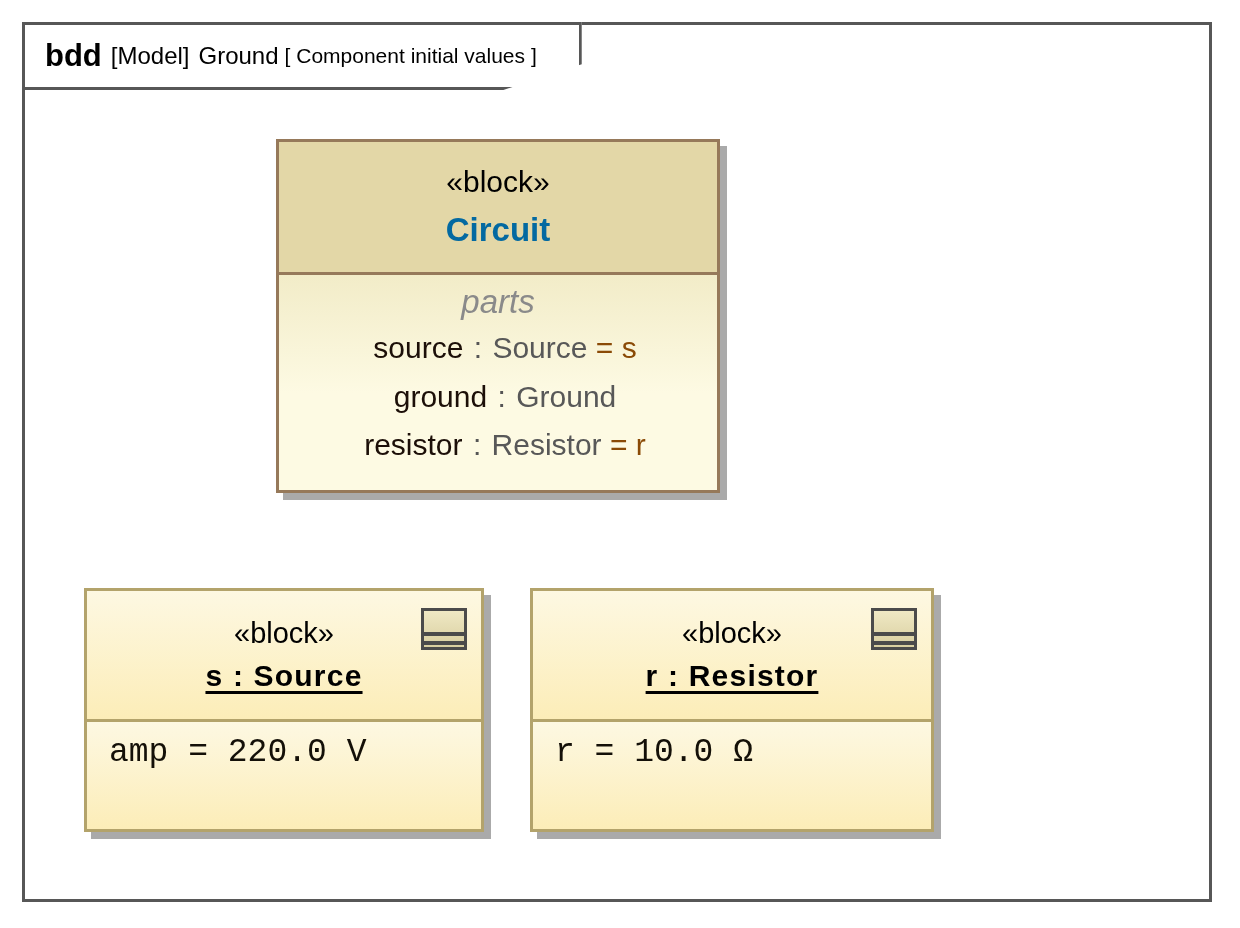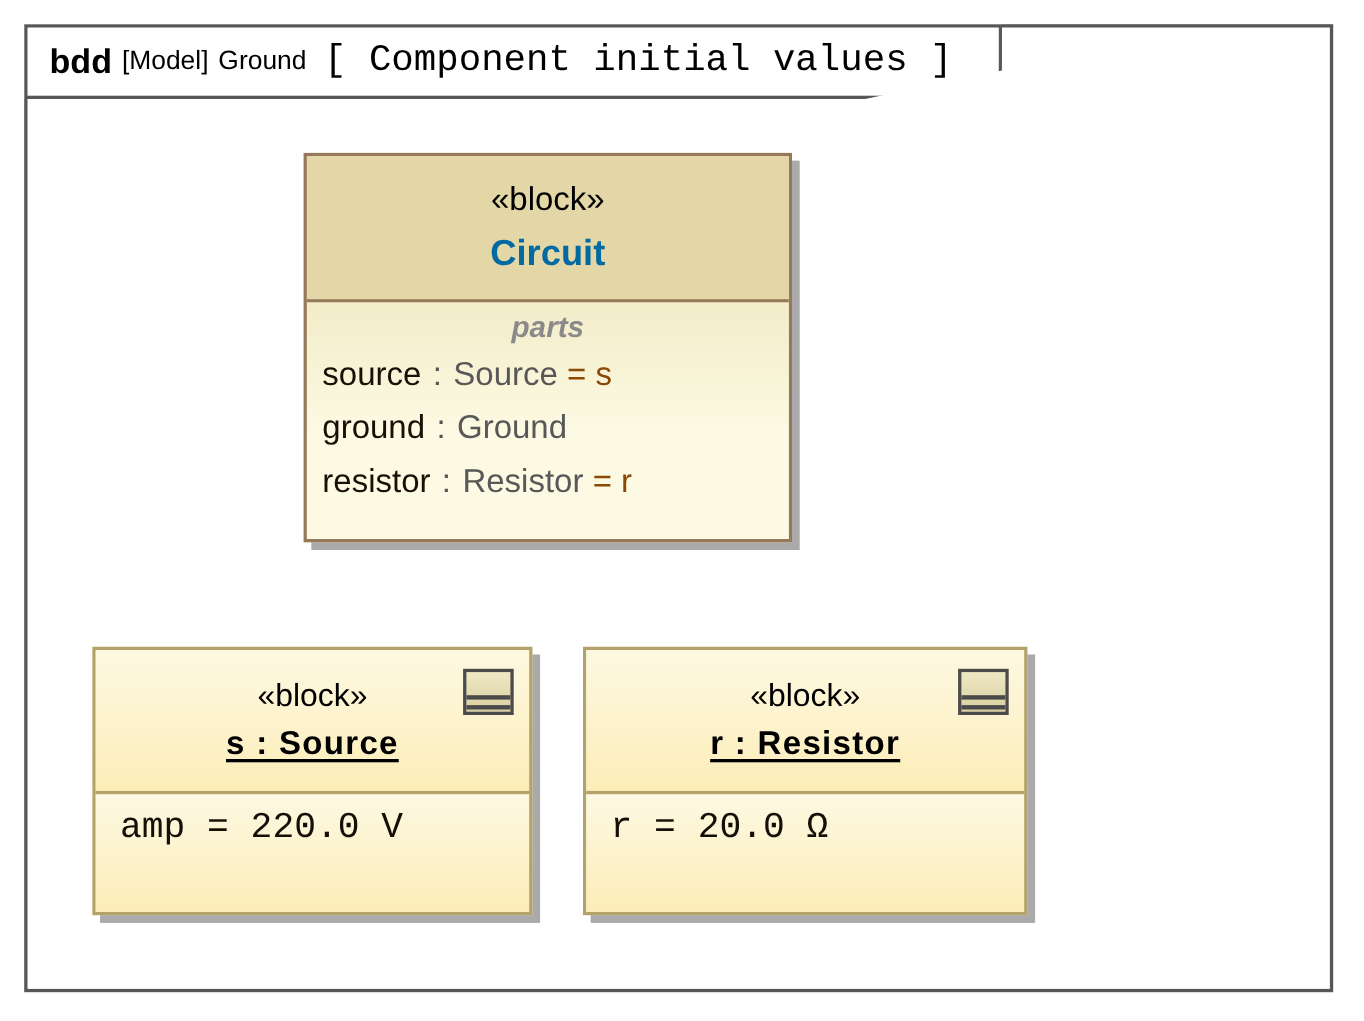--- a/index.html
+++ b/index.html
@@ -49,25 +49,24 @@
     color: #000;
     letter-spacing: 0px;
   }
   #frame-header .scope,
   #frame-header .model-name {
     font-size: 24px;
     color: #000;
     margin-left: 9px;
   }
   #frame-header .diagram-name {
-    font-size: 34px;
-    color: #000;
-    margin-left: 16px;
+    font-size: 21px;
+    color: #000;
+    margin-left: 6px;
     padding-right: 26px;
-    font-family: Liberation Mono, monospace;
   }
 
   
   .block {
     position: absolute;
     box-sizing: border-box;
   }
   .block .shadow {
     position: absolute;
     left: 7px;
@@ -116,33 +115,33 @@
     margin-top: 16px;
     line-height: 1.05;
   }
   #block-circuit .compartment-parts {
     flex: 1;
     padding: 6px 0 0 0;
     background: linear-gradient(to bottom, #f2ecc8 0%, #fdfae3 55%, #fdfae3 100%);
   }
   .compartment-label {
     text-align: center;
-    font-size: 27px;
+    font-size: 33px;
     font-style: italic;
     color: #8a8a8a;
     line-height: 1.25;
     margin-bottom: 2px;
-    font-weight: bold;
   }
   .part-line {
     font-size: 30px;
     line-height: 1.62;
     padding-left: 14px;
     white-space: nowrap;
     color: #1c0f08;
+    text-align: center;
   }
   .part-line .p-name  { color: #1c0f08; }
   .part-line .p-colon { color: #555555; padding: 0 2px; }
   .part-line .p-type  { color: #585858; }
   .part-line .p-assign{ color: #8a4a06; }
 
   
   .inst-block .body {
     border: 3px solid #b3a36b;
     background: #fdf5d4;
@@ -278,16 +277,16 @@
   <div class="body">
     <div class="compartment-header">
       <div class="stereotype">«block»</div>
       <div class="instance-name">r : Resistor</div>
       <div class="block-icon">
         <div class="bar bar1"></div>
         <div class="bar bar2"></div>
       </div>
     </div>
     <div class="compartment-values">
-      <div class="value-line">r = 20.0 Ω</div>
+      <div class="value-line">r = 10.0 Ω</div>
     </div>
   </div>
 </div>
 
 </body></html>

